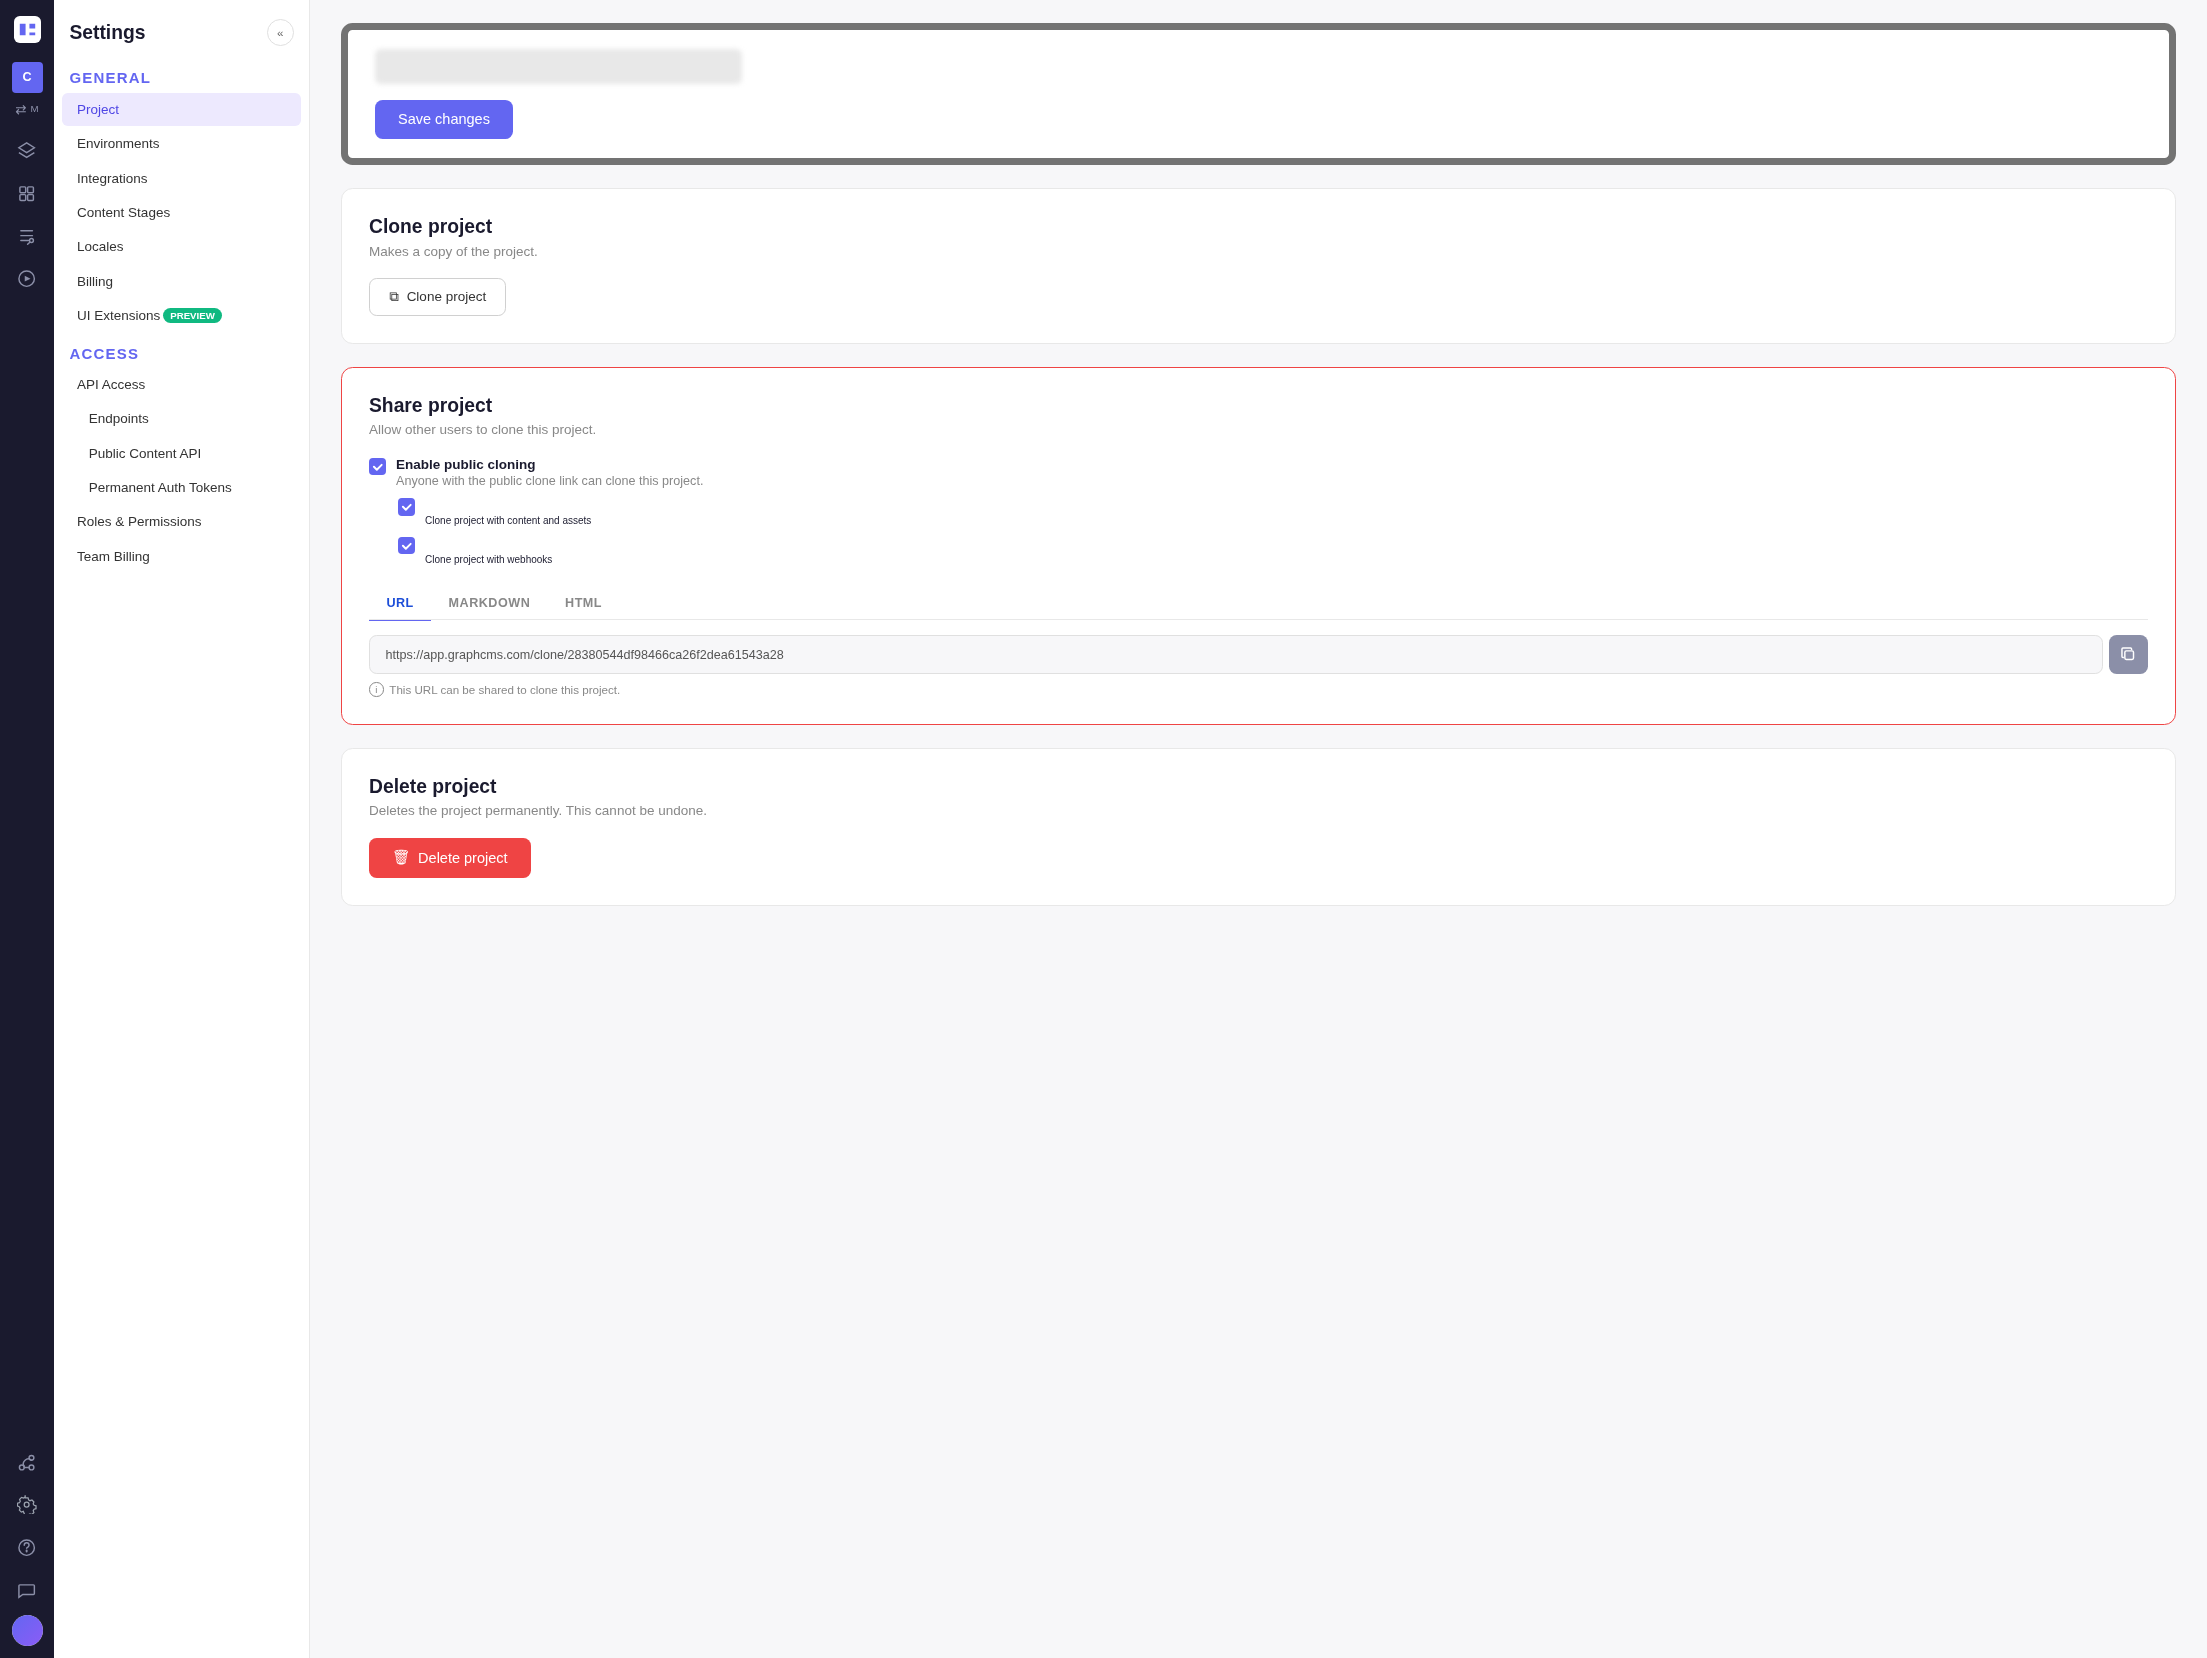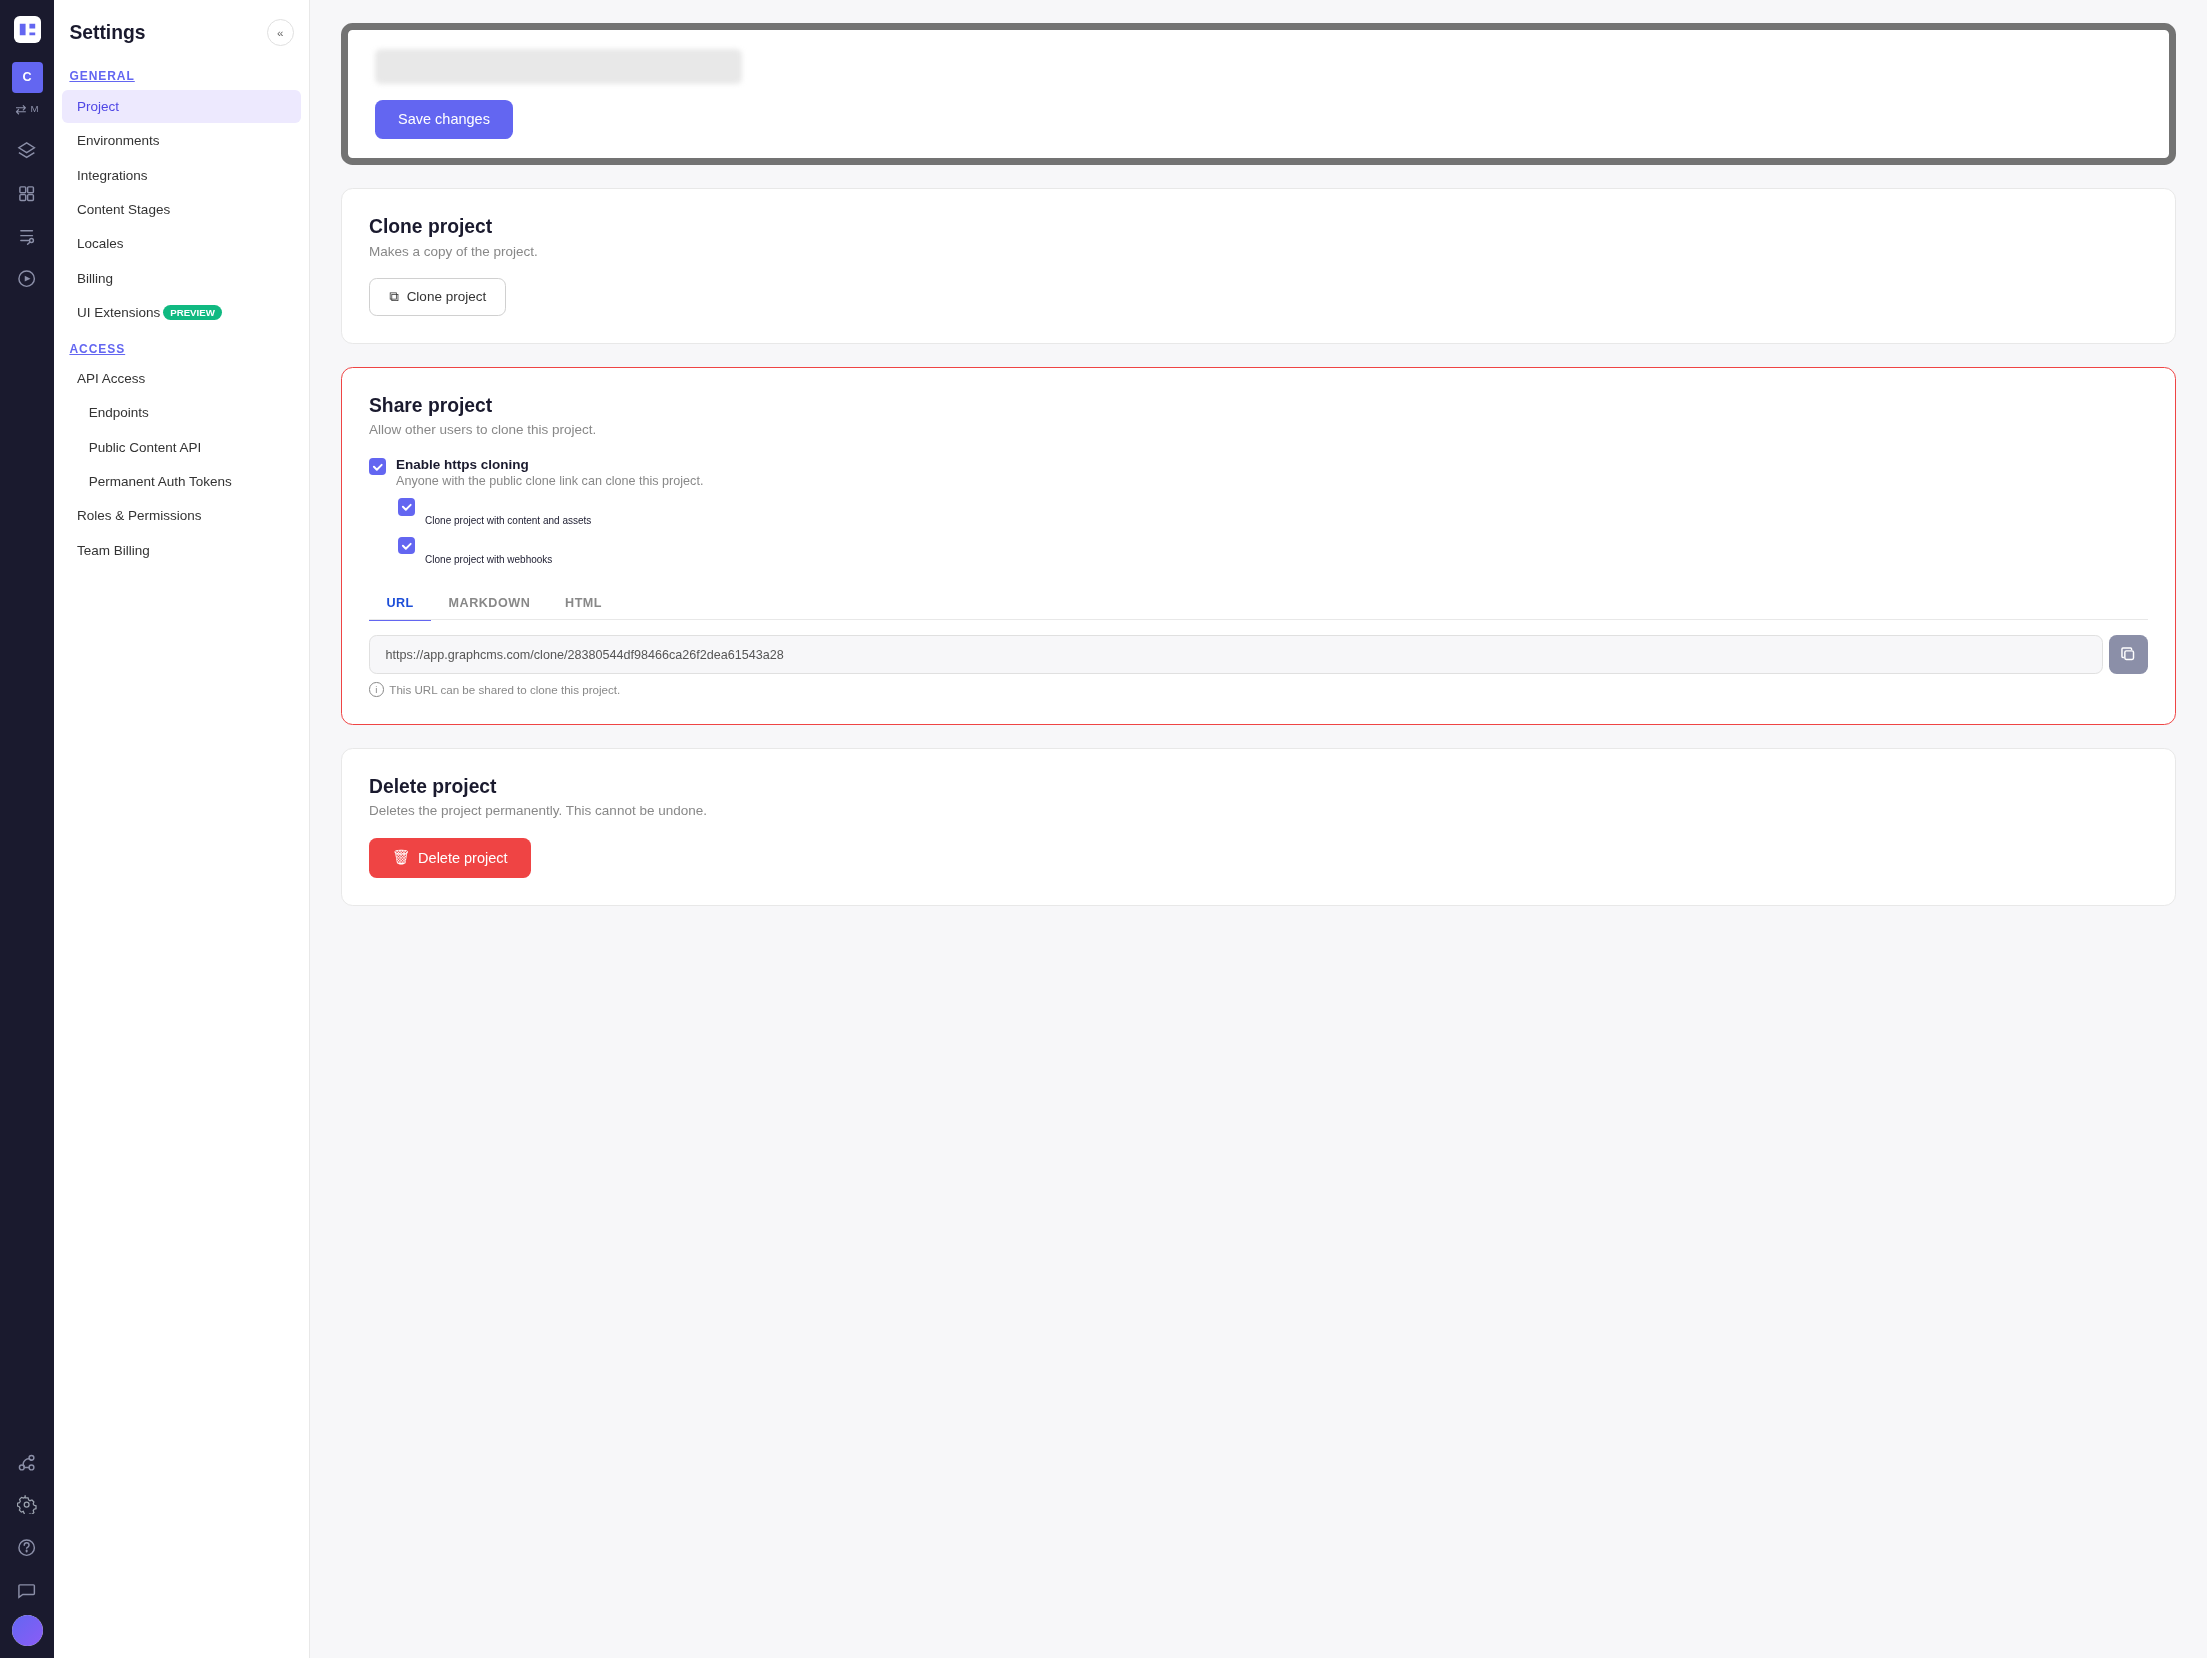--- a/index.html
+++ b/index.html
@@ -86,27 +86,26 @@
       border: 1px solid #e0e0e0;
       background: white;
       display: flex;
       align-items: center;
       justify-content: center;
       cursor: pointer;
       color: #666;
       font-size: 11.6px;
     }
     .sidebar-section-label {
-      font-size: 12px;
+      font-size: 15px;
       font-weight: 600;
       color: #6366f1;
       text-transform: uppercase;
       letter-spacing: 0.08em;
       padding: 11.6px 15.4px 5.8px;
-      text-decoration: underline;
     }
     .sidebar-item {
       padding: 8.7px 15.4px;
       font-size: 13.5px;
       color: #333;
       cursor: pointer;
       border-radius: 5.8px;
       margin: 1px 7.7px;
     }
     .sidebar-item.active { background: #ede9fe; color: #4f46e5; font-weight: 500; }
@@ -477,21 +476,21 @@
     <h2 class="section-title">Share project</h2>
     <p class="section-desc">Allow other users to clone this project.</p>
 
     <div class="checkbox-row">
       <div class="checkbox">
         <svg viewBox="0 0 12 12" fill="none">
           <path d="M2 6l3 3 5-5" stroke="white" stroke-width="2" stroke-linecap="round" stroke-linejoin="round"></path>
         </svg>
       </div>
       <div>
-        <div class="checkbox-label-main">Enable https cloning</div>
+        <div class="checkbox-label-main">Enable public cloning</div>
         <div class="checkbox-label-sub">Anyone with the public clone link can clone this project.</div>
       </div>
     </div>
 
     <div class="checkbox-row sub-item">
       <div class="checkbox">
         <svg viewBox="0 0 12 12" fill="none">
           <path d="M2 6l3 3 5-5" stroke="white" stroke-width="2" stroke-linecap="round" stroke-linejoin="round"></path>
         </svg>
       </div>

